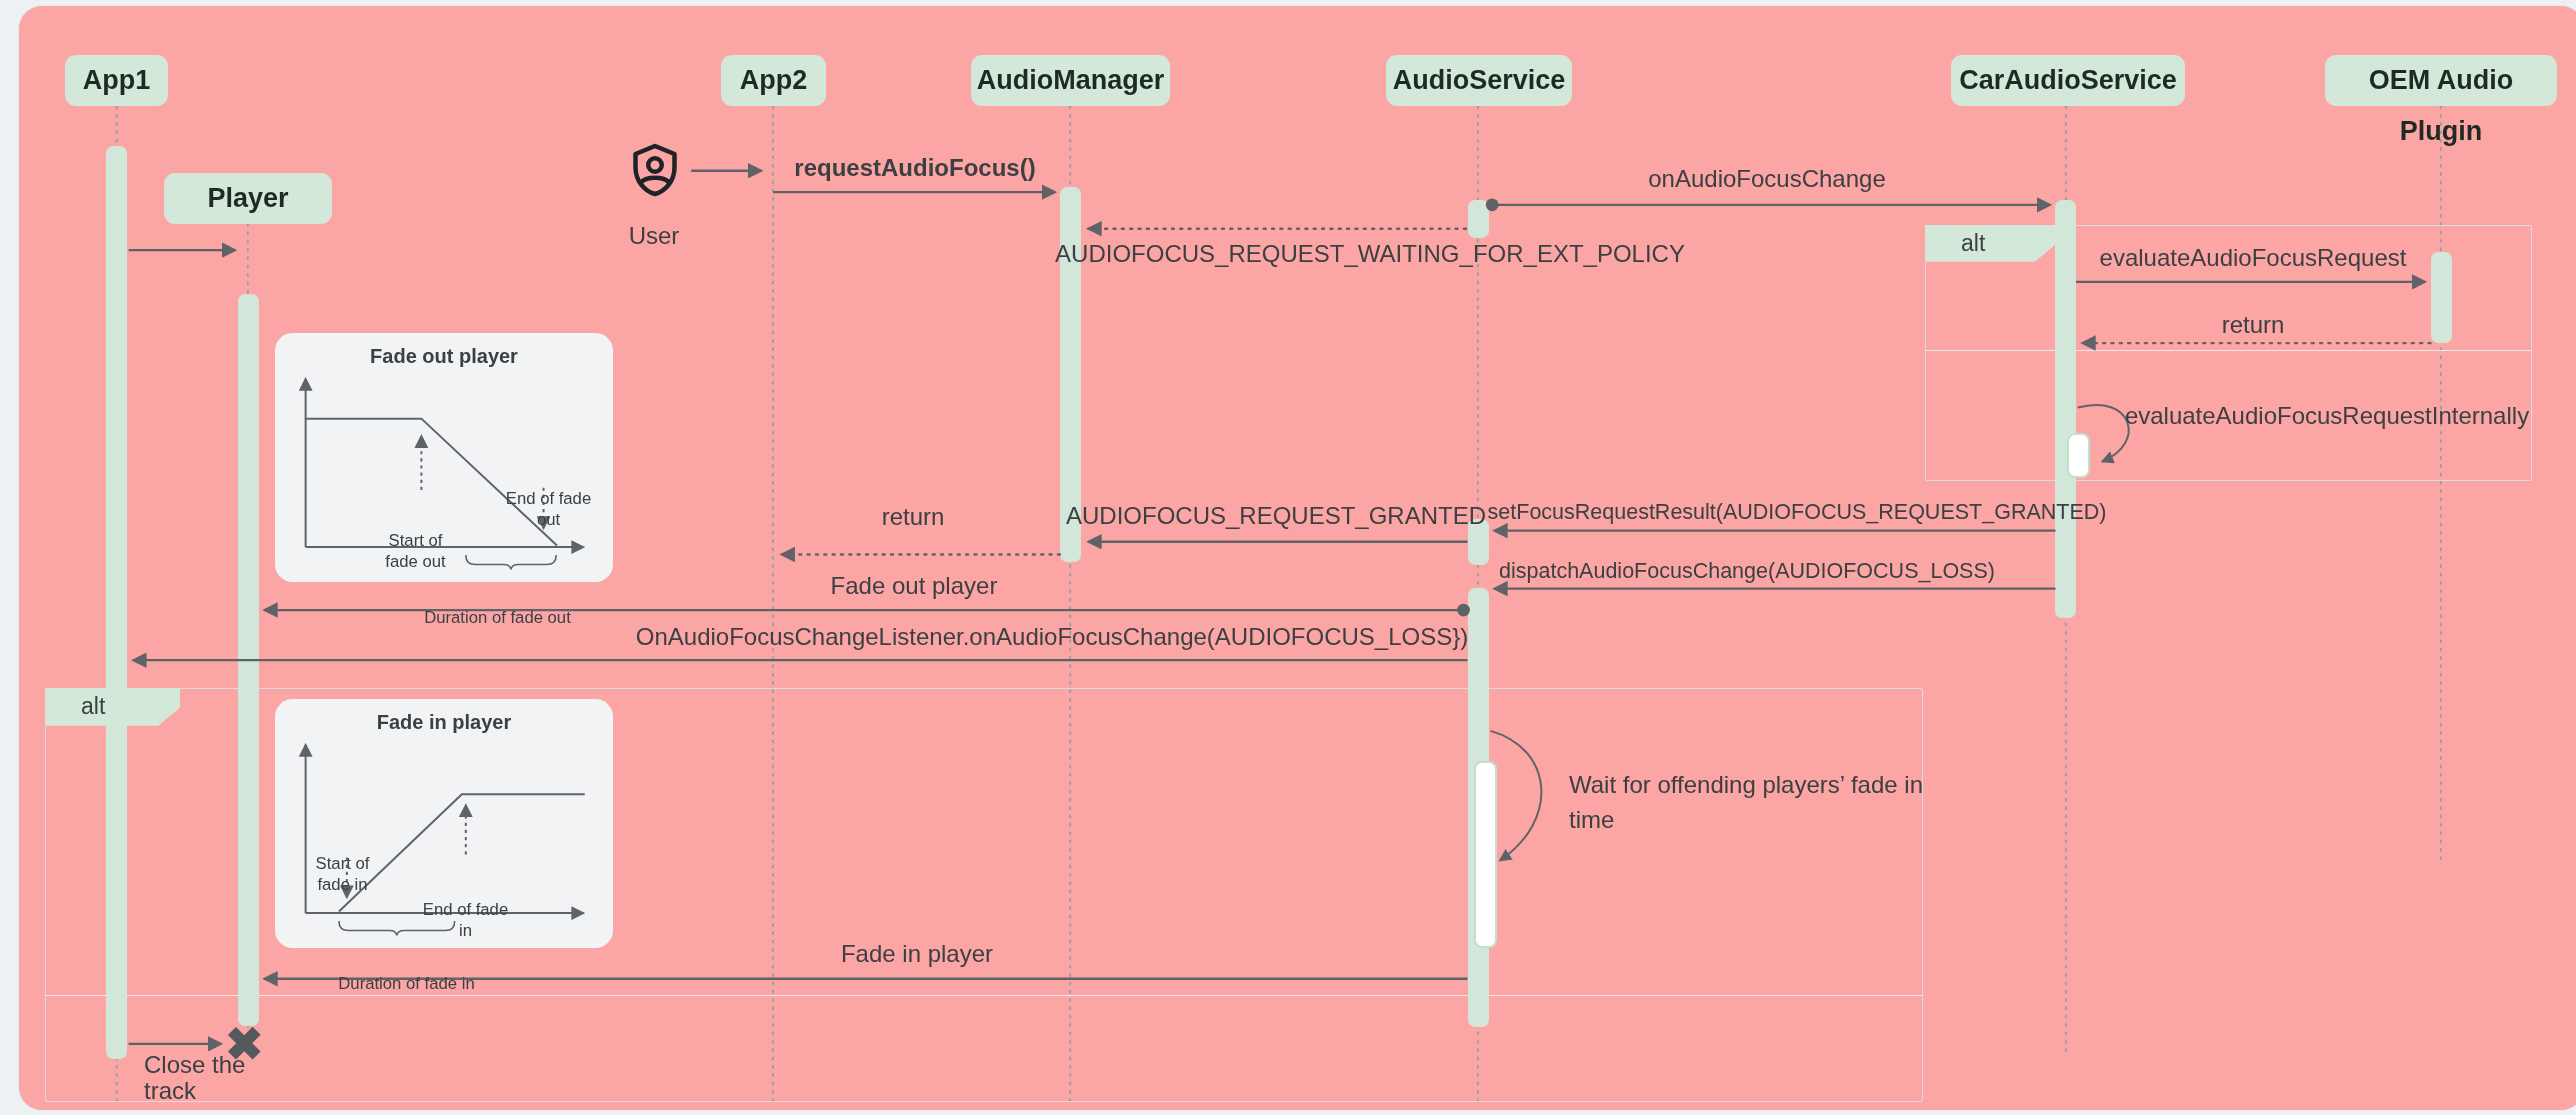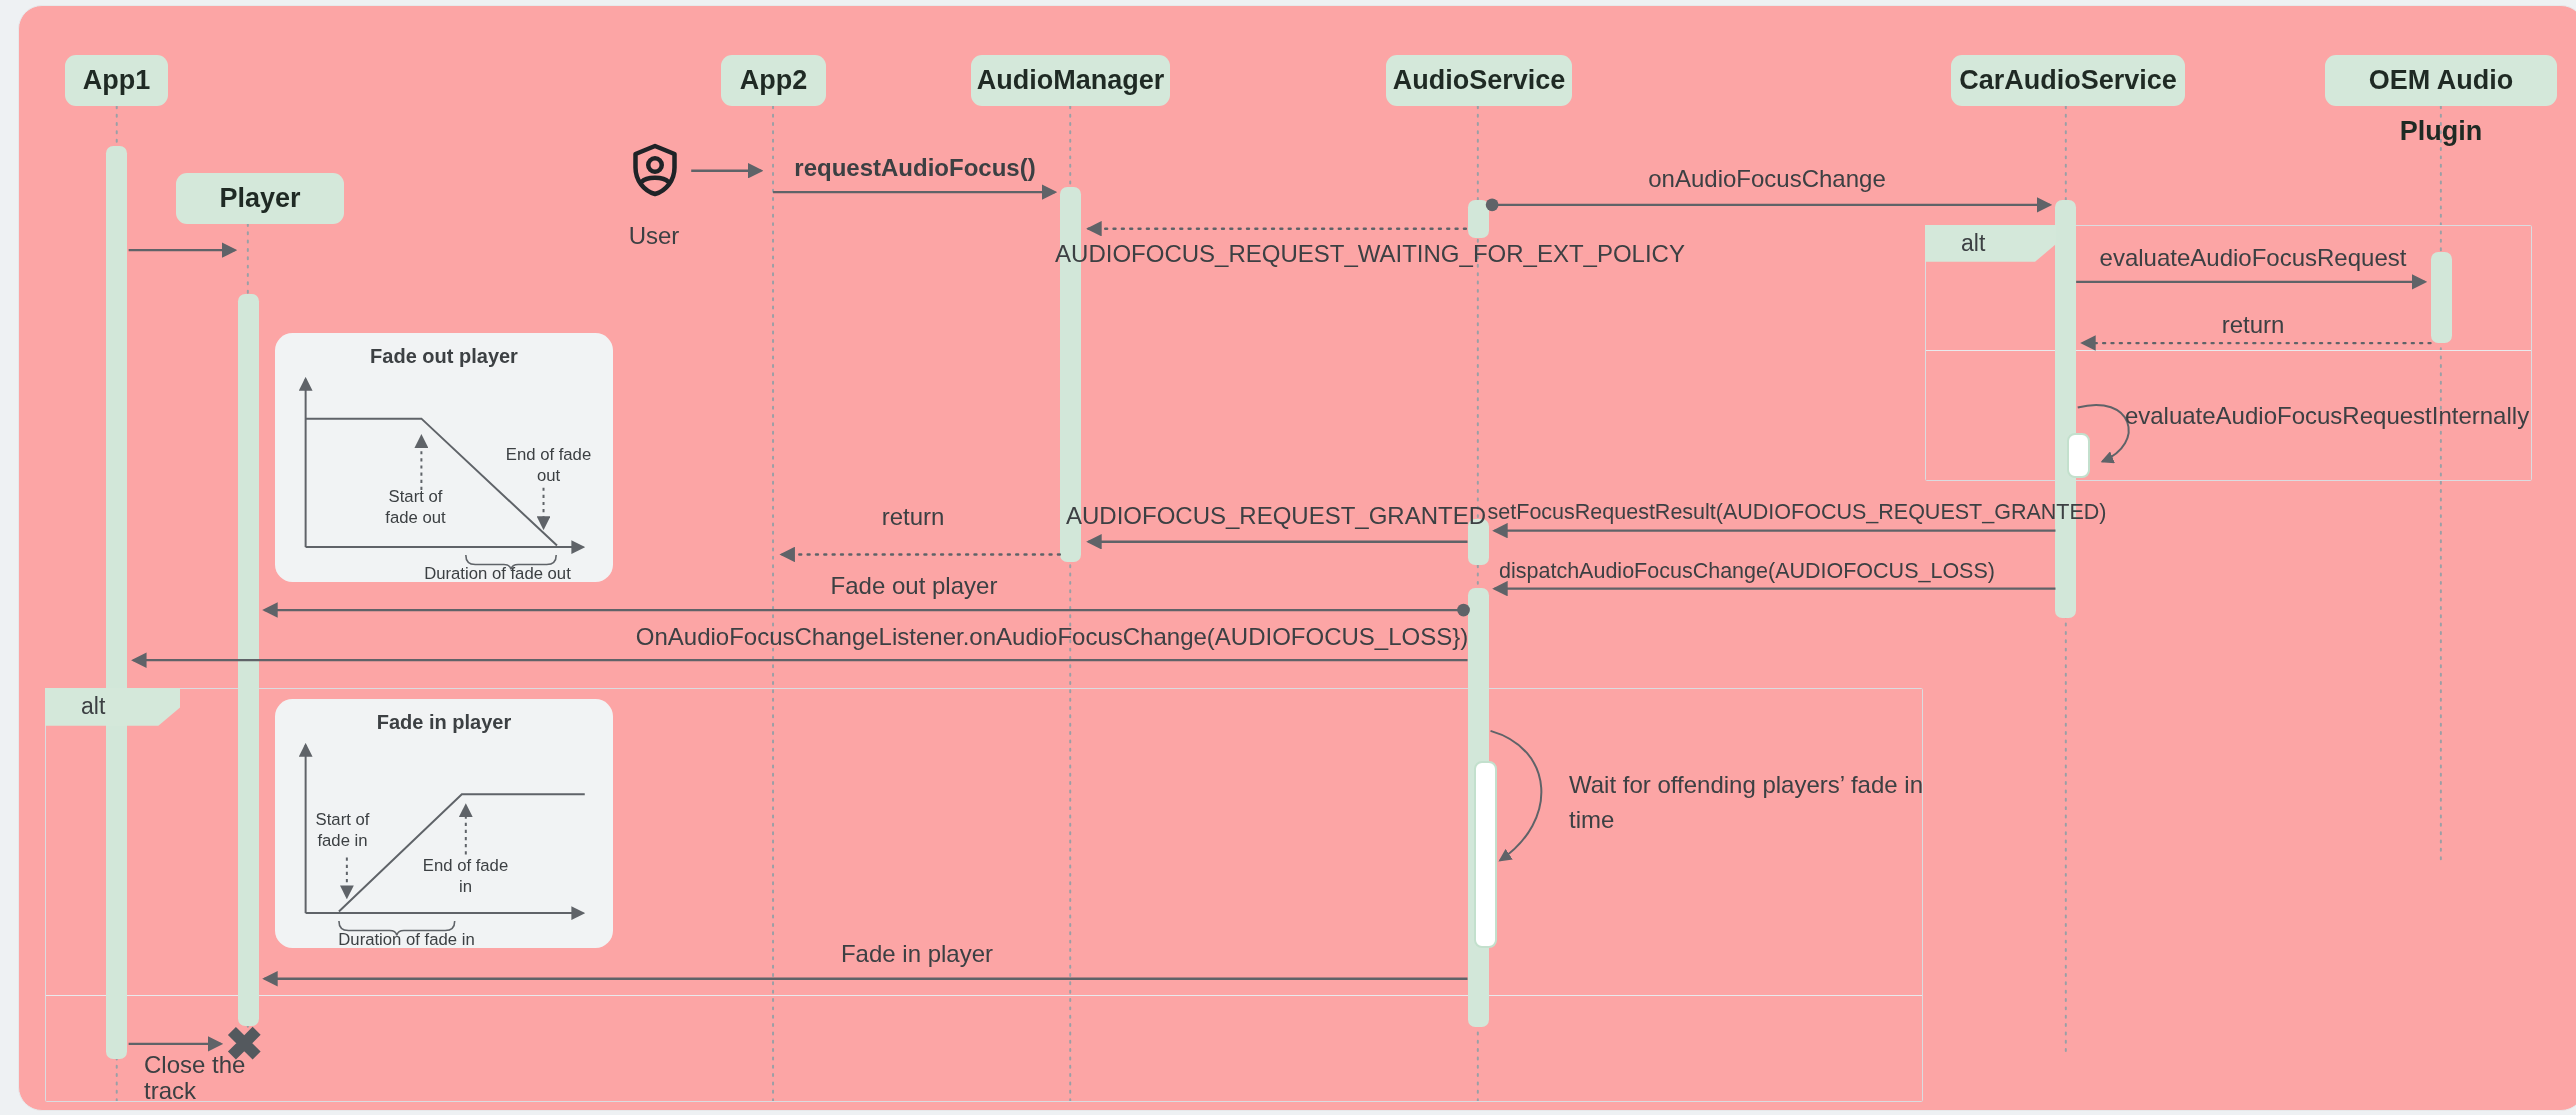--- a/index.html
+++ b/index.html
@@ -17,21 +17,21 @@
   .fragment-label{position:absolute;background:#d4e8da;color:#3c4043;font-size:23px;
     padding-left:36px;z-index:6;display:flex;align-items:center;
     clip-path:polygon(0 0,100% 0,100% 52%,84% 100%,0 100%);}
   .msg{position:absolute;color:#3c4043;font-size:24px;white-space:nowrap;z-index:7;
     transform:translateX(-50%);}
   .msg.small{font-size:21.5px;}
   .note{position:absolute;color:#3c4043;font-size:24px;line-height:35px;z-index:7;}
   .chart-panel{position:absolute;width:338px;height:249px;background:#f1f3f4;border-radius:17.5px;z-index:5;}
   .chart-title{position:absolute;left:0;top:12.7px;width:100%;text-align:center;color:#3c4043;
     font-size:20px;font-weight:700;z-index:7;}
-  .chart-label{position:absolute;color:#3c4043;font-size:16.7px;line-height:21.5px;text-align:center;z-index:7;}
+  .chart-label{position:absolute;color:#3c4043;font-size:16.7px;line-height:21.5px;text-align:center;z-index:7;margin-top:44px;}
   .close-x{position:absolute;color:#54595e;font-size:46px;font-weight:900;z-index:7;line-height:46px;}
   svg{position:absolute;left:0;top:0;}
   .z1{z-index:1}.z4{z-index:4}
 </style>
 </head>
 <body>
 
 <div id="card">
 
   <svg class="layer z1" width="2576" height="1116" viewBox="0 0 3242 1404">
@@ -87,21 +87,21 @@
       <line x1="1823" y1="823" x2="144" y2="823" marker-end="url(#ah)"></line>
       <path d="M1852,912 C1932,935 1938,1025 1864,1075" stroke-width="2.5" marker-end="url(#ah)"></path>
       <line x1="1823" y1="1224" x2="309" y2="1224" marker-end="url(#ah)"></line>
       <line x1="138" y1="1306" x2="254" y2="1306" marker-end="url(#ah)"></line>
     </g>
     <circle cx="1854" cy="250" r="8" fill="#5f6368"></circle>
     <circle cx="1818" cy="760" r="8" fill="#5f6368"></circle>
   </svg>
 
   <div class="participant" style="left:46px;top:49px;width:103px;">App1</div>
-  <div class="participant" style="left:145px;top:167px;width:168px;margin-left:12px;">Player</div>
+  <div class="participant" style="left:145px;top:167px;width:168px;">Player</div>
   <div class="participant" style="left:702px;top:49px;width:105px;">App2</div>
   <div class="participant" style="left:952px;top:49px;width:199px;">AudioManager</div>
   <div class="participant" style="left:1367px;top:49px;width:186px;">AudioService</div>
   <div class="participant" style="left:1932px;top:49px;width:234px;">CarAudioService</div>
   <div class="participant" style="left:2306px;top:49px;width:232px;">OEM Audio Plugin</div>
 
   <svg class="abs" style="left:606px;top:132px;z-index:7;" width="60" height="65" viewBox="0 0 24 24">
     <g stroke="#1f2327" stroke-width="1.8" fill="none" stroke-linejoin="round" stroke-linecap="round">
       <path d="M12 2.2 L19.8 5.4 V10.8 C19.8 15.9 16.5 20.1 12 21.4 C7.5 20.1 4.2 15.9 4.2 10.8 V5.4 Z"></path>
       <circle cx="12" cy="9.8" r="2.7"></circle>

